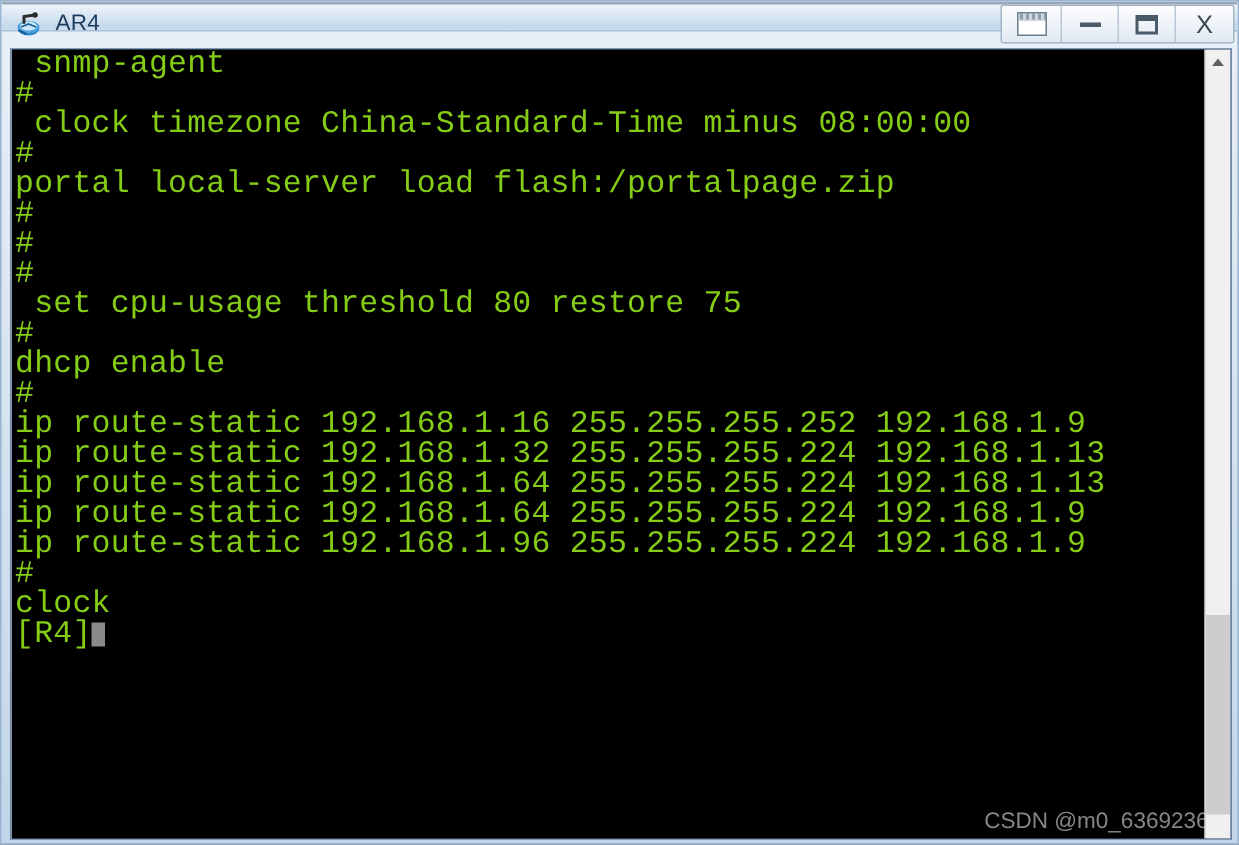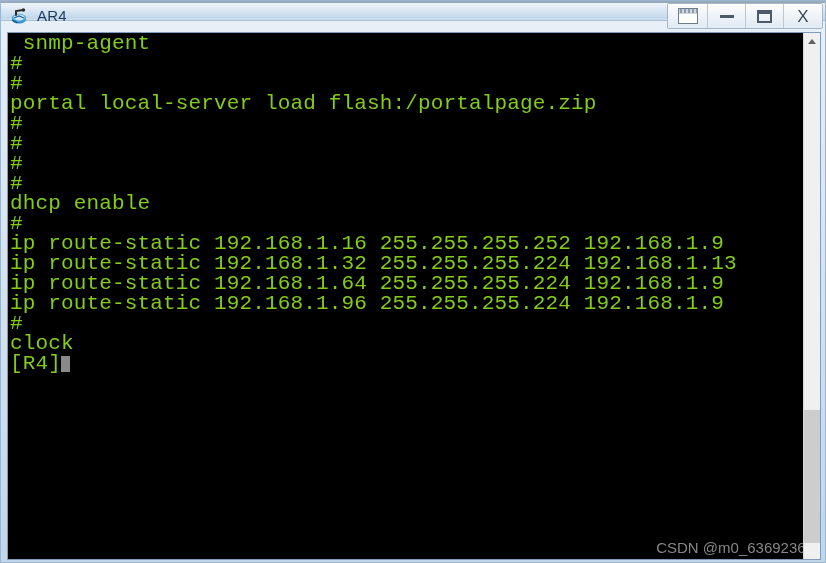--- a/index.html
+++ b/index.html
@@ -259,30 +259,33 @@
       </div>
     </div>
   </div>
 
   <div class="term-frame">
 
     <div class="term-body" id="term-body">
 
     <div class="term-line"> snmp-agent</div>
         <div class="term-line">#</div>
+        <div class="term-line"> clock timezone China-Standard-Time minus 08:00:00</div>
         <div class="term-line">#</div>
         <div class="term-line">portal local-server load flash:/portalpage.zip</div>
         <div class="term-line">#</div>
         <div class="term-line">#</div>
         <div class="term-line">#</div>
+        <div class="term-line"> set cpu-usage threshold 80 restore 75</div>
         <div class="term-line">#</div>
         <div class="term-line">dhcp enable</div>
         <div class="term-line">#</div>
         <div class="term-line">ip route-static 192.168.1.16 255.255.255.252 192.168.1.9</div>
         <div class="term-line">ip route-static 192.168.1.32 255.255.255.224 192.168.1.13</div>
+        <div class="term-line">ip route-static 192.168.1.64 255.255.255.224 192.168.1.13</div>
         <div class="term-line">ip route-static 192.168.1.64 255.255.255.224 192.168.1.9</div>
         <div class="term-line">ip route-static 192.168.1.96 255.255.255.224 192.168.1.9</div>
         <div class="term-line">#</div>
         <div class="term-line">clock</div>
         <div class="term-line"><span class="prompt-line">[R4]</span><span class="cursor-block"></span></div>
       </div>
 
     <div class="watermark">CSDN @m0_63692368</div>
 
     <div class="scrollbar">

